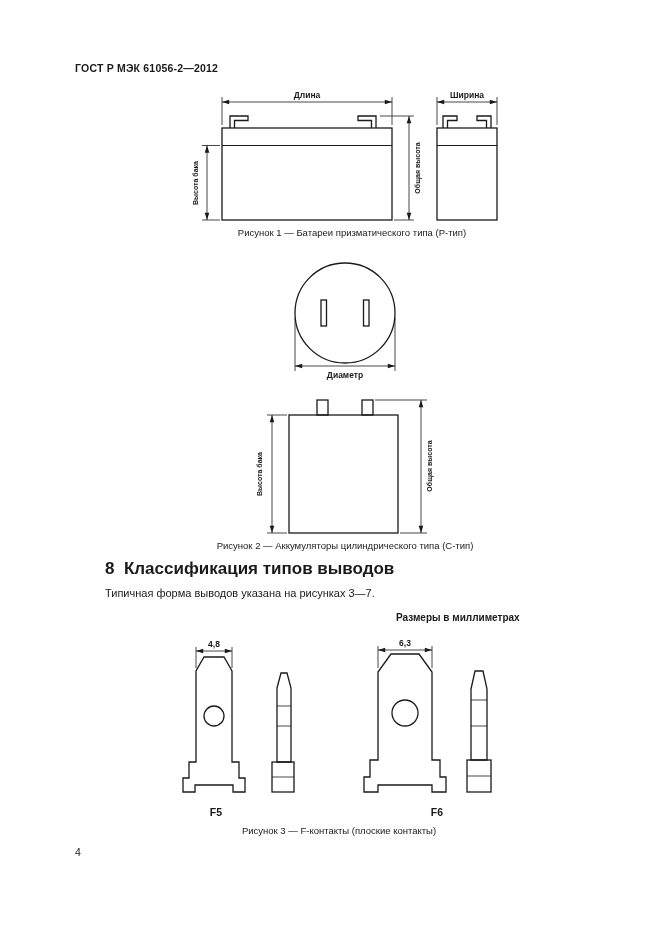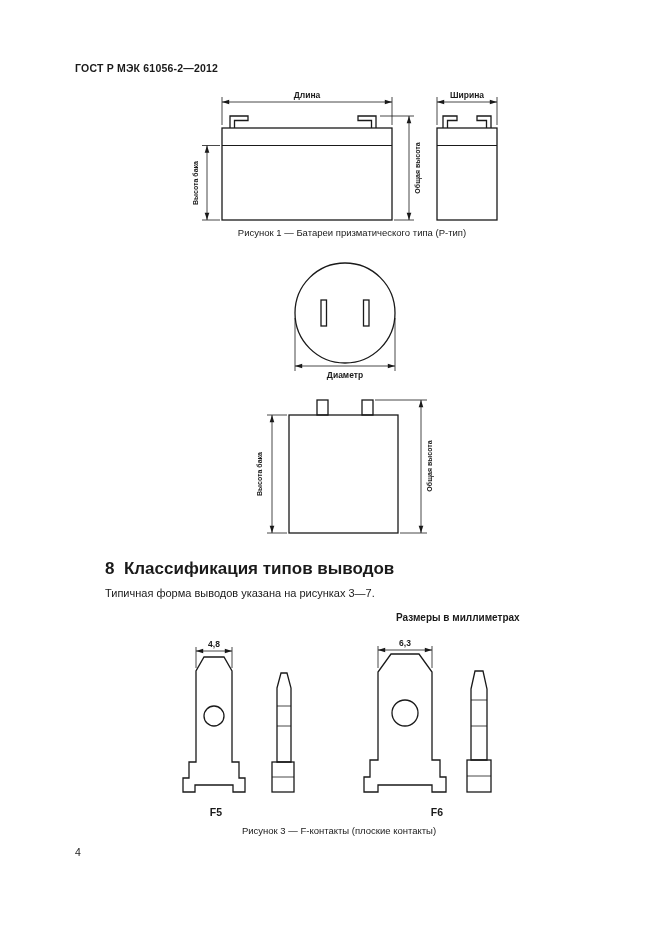--- a/index.html
+++ b/index.html
@@ -116,20 +116,21 @@
     </g>
 
     <g>
       <line class="dim" x1="375" y1="400" x2="427" y2="400"></line>
       <line class="dim" x1="400" y1="533" x2="427" y2="533"></line>
       <line class="dim" x1="421" y1="400" x2="421" y2="533" marker-start="url(#a2)" marker-end="url(#a2)"></line>
       <text class="dim-label-sm" x="432" y="466" text-anchor="middle" transform="rotate(-90 432 466)">Общая высота</text>
     </g>
   </svg>
 
+  <div class="abs caption cap2">Рисунок 2 — Аккумуляторы цилиндрического типа (С-тип)</div>
 
   <div class="abs heading">8&nbsp;&nbsp;Классификация типов выводов</div>
   <div class="abs body-text">Типичная форма выводов указана на рисунках 3—7.</div>
   <div class="abs units">Размеры в миллиметрах</div>
 
   <svg style="left:175px;top:633px" width="330" height="192" viewBox="175 633 330 192">
     <defs>
       <marker id="a3" viewBox="0 0 10 10" refX="10" refY="5" markerWidth="11" markerHeight="9" orient="auto-start-reverse">
         <path d="M0,1.8 L10,5 L0,8.2 Z" fill="#1a1a1a"></path>
       </marker>

